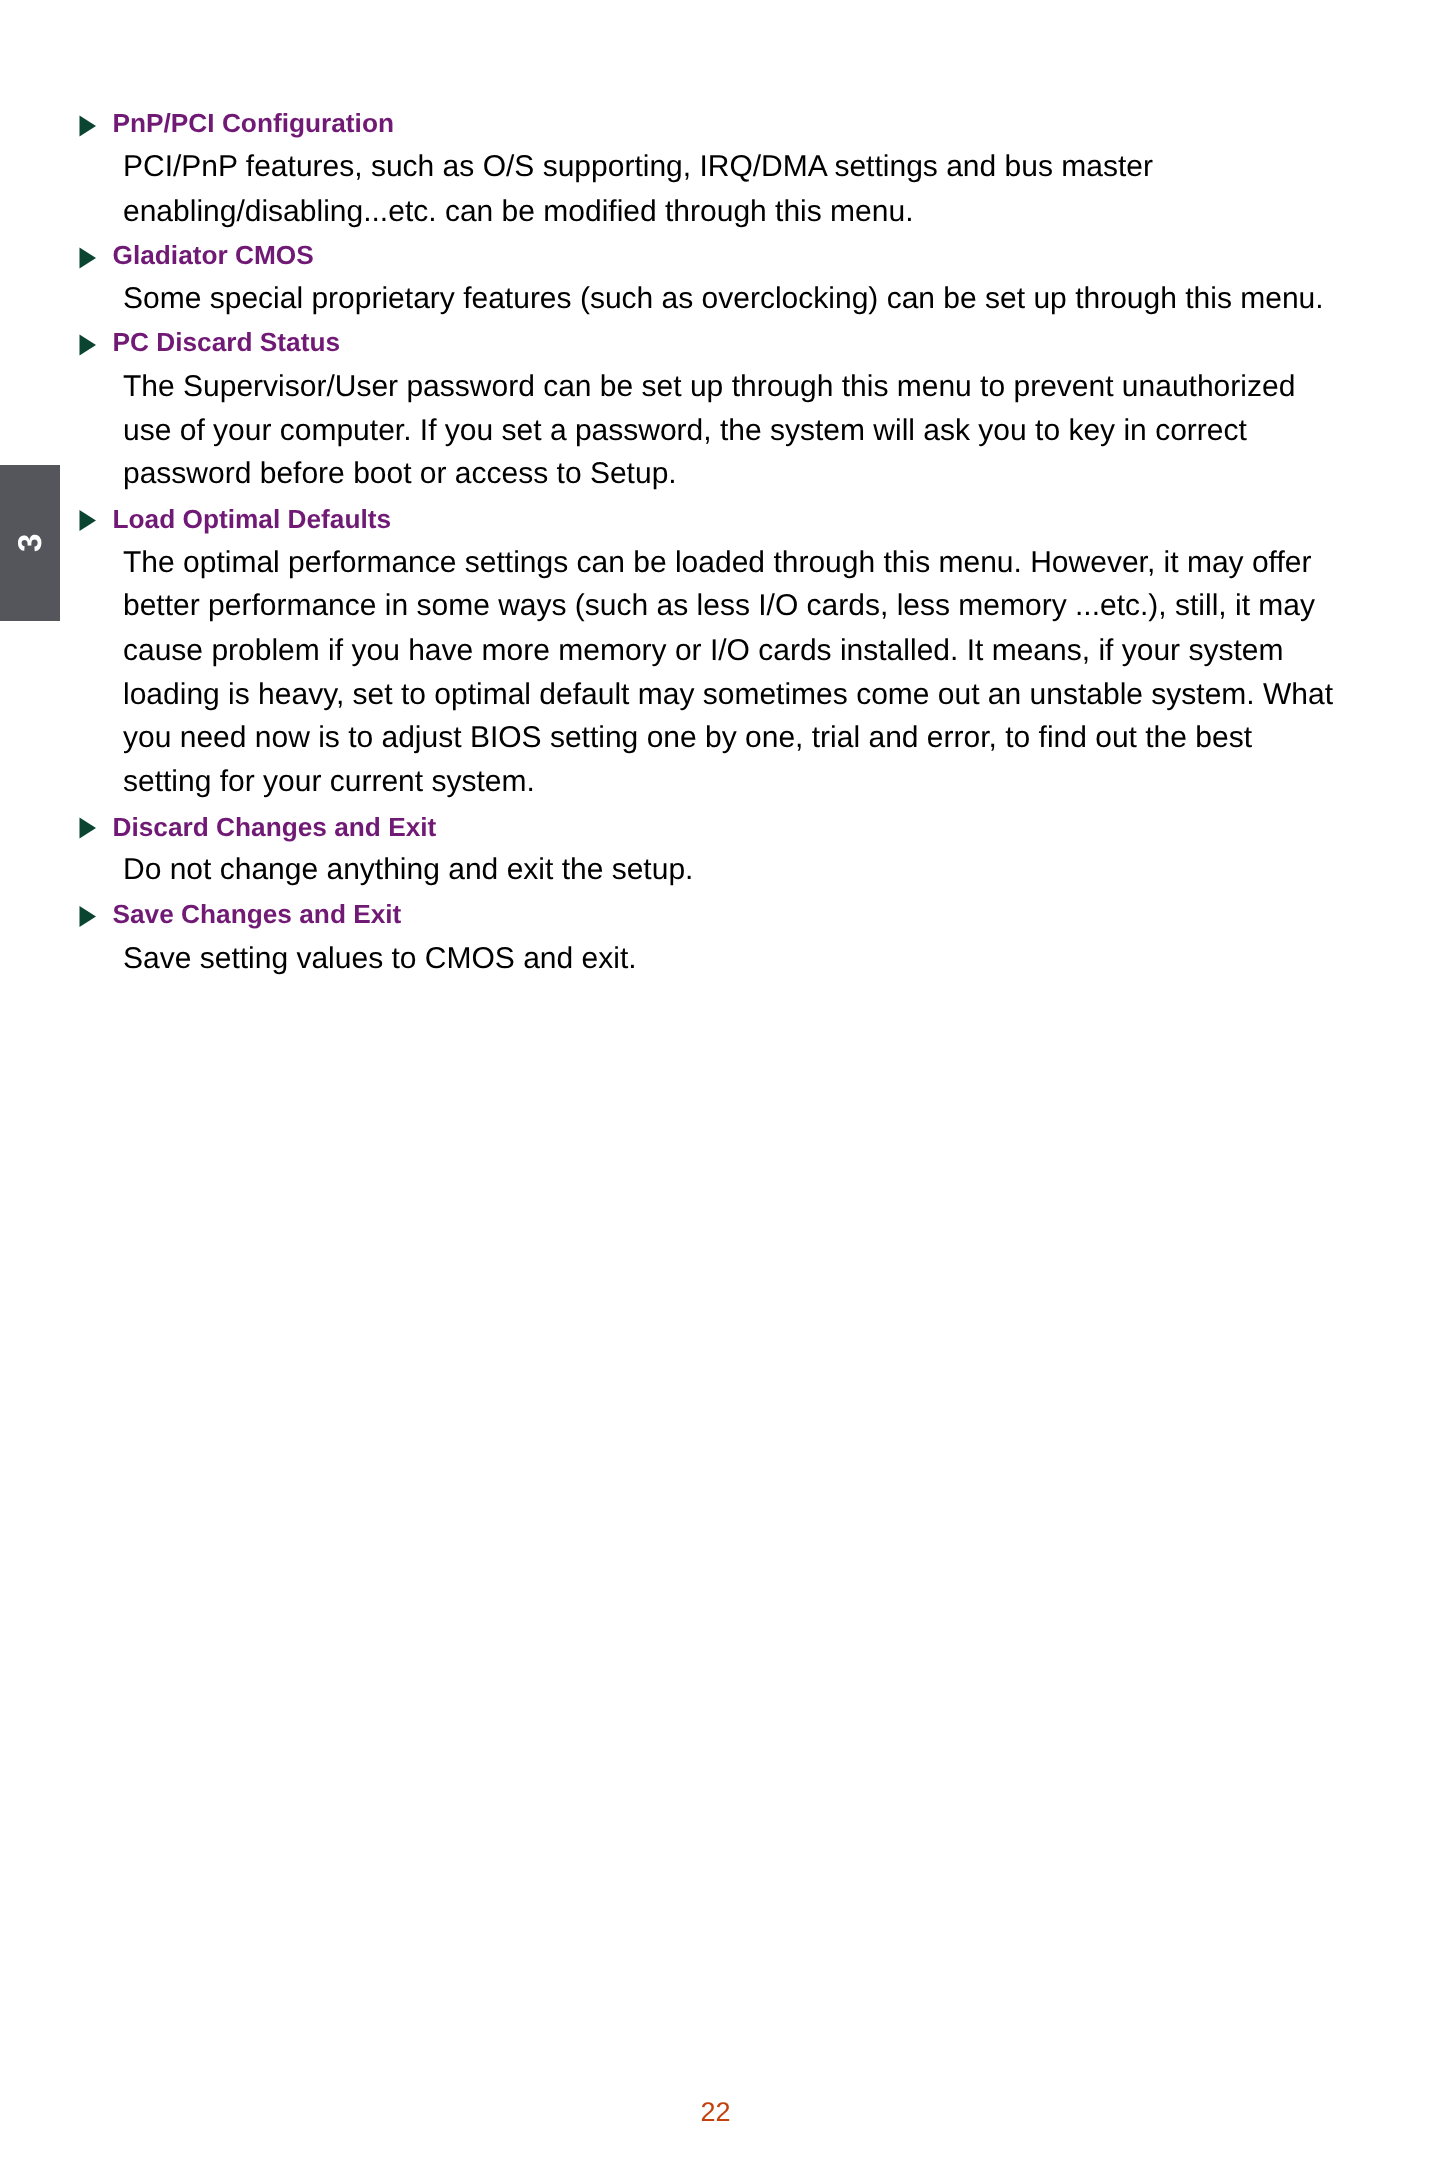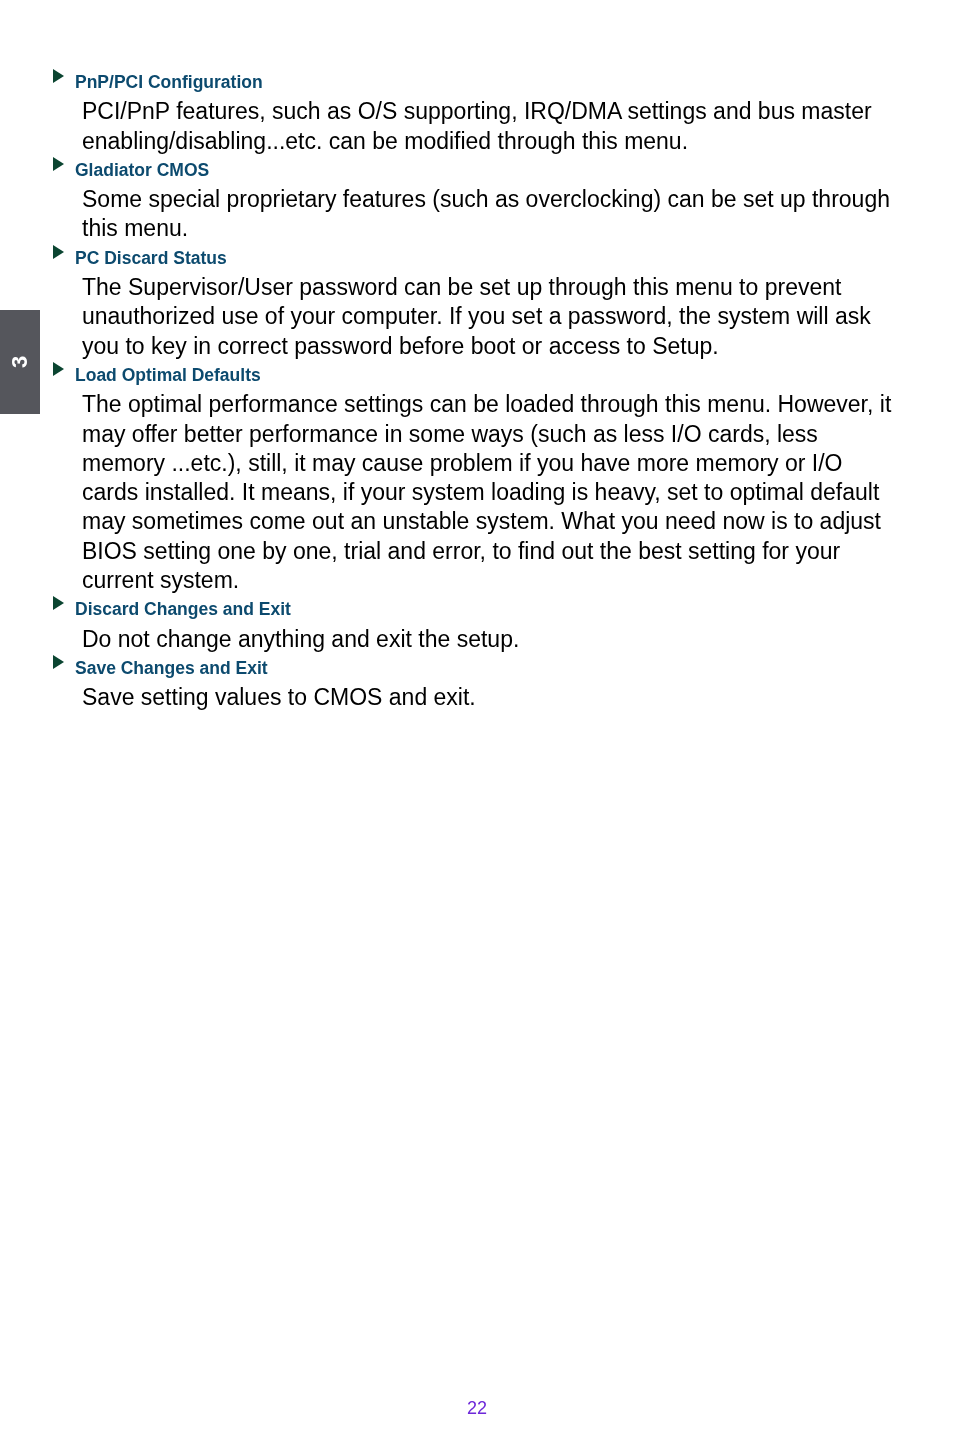--- a/index.html
+++ b/index.html
@@ -56,22 +56,22 @@
     width: 845px;
   }
 
   .entry {
     margin: 0;
     padding: 0;
   }
 
   .entry-heading {
     display: flex;
-    align-items: flex-start;
-    color: #0c4a6e;
+    align-items: center;
+    color: #701a75;
     font-size: 17.5px;
     font-weight: bold;
     line-height: 29.3px;
     white-space: nowrap;
   }
   .bullet-arrow {
     display: inline-block;
     width: 0;
     height: 0;
     border-top: 7px solid transparent;
@@ -81,37 +81,37 @@
     position: relative;
     top: 1px;
     flex: 0 0 auto;
   }
   .entry-heading-text {
     display: inline-block;
   }
 
   .entry-body {
     margin-left: 29px;
-    font-size: 23px;
+    font-size: 20px;
     line-height: 29.3px;
     color: #000000;
     text-align: left;
     width: 816px;
   }
   .entry-body.indented {
   }
 
   .page-number {
     position: absolute;
     left: 0;
     top: 1398px;
     width: 954px;
     text-align: center;
     font-size: 18px;
-    color: #6d28d9;
+    color: #c2410c;
   }
 </style>
 </head>
 <body>
 
 <div class="page">
 
   <div class="chapter-tab">
     <div class="chapter-tab-number">3</div>
   </div>

